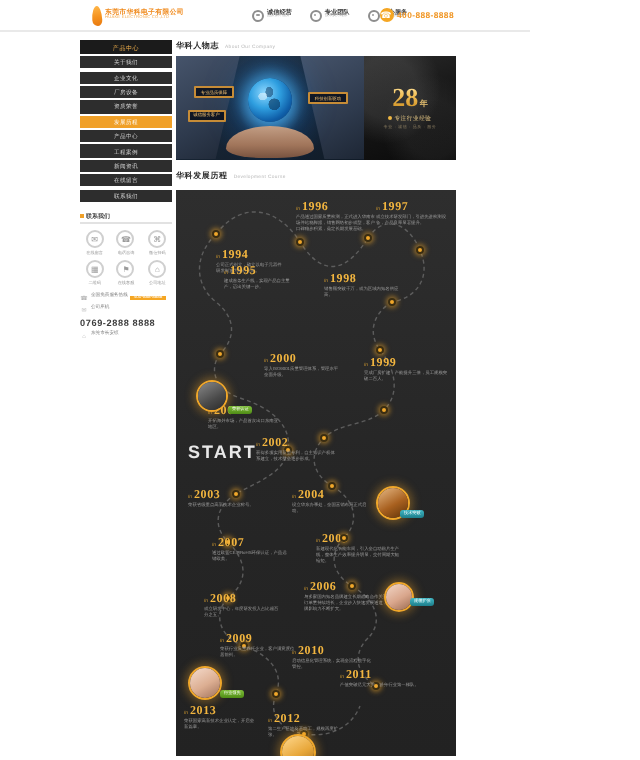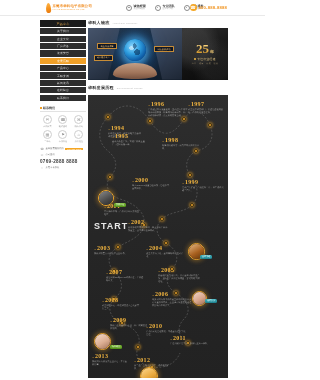--- a/index.html
+++ b/index.html
@@ -383,21 +383,21 @@
           <div class="shoulder-l"></div>
           <div class="shoulder-r"></div>
           <div class="globe"></div>
           <div class="hands"></div>
           <div class="tag tag1">专业品质保障</div>
           <div class="tag tag2">诚信服务客户</div>
           <div class="tag tag3">科技创新驱动</div>
         </div>
         <div class="ban-right">
           <div class="yr-row">
-            <div class="yr-num">25</div>
+            <div class="yr-num">28</div>
             <div class="yr-cn">年</div>
           </div>
           <div class="yr-sub">
             <i></i>
             <span>专注行业经验</span>
           </div>
           <div class="yr-note">专业 · 诚信 · 品质 · 服务</div>
         </div>
       </div>
 

